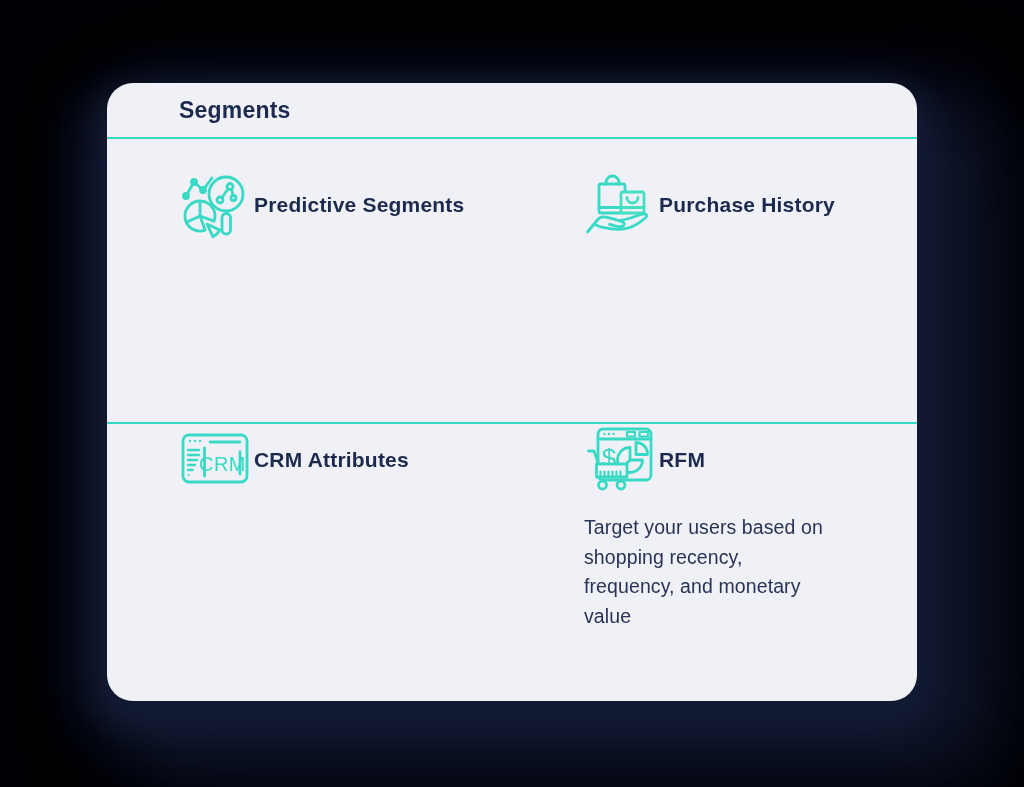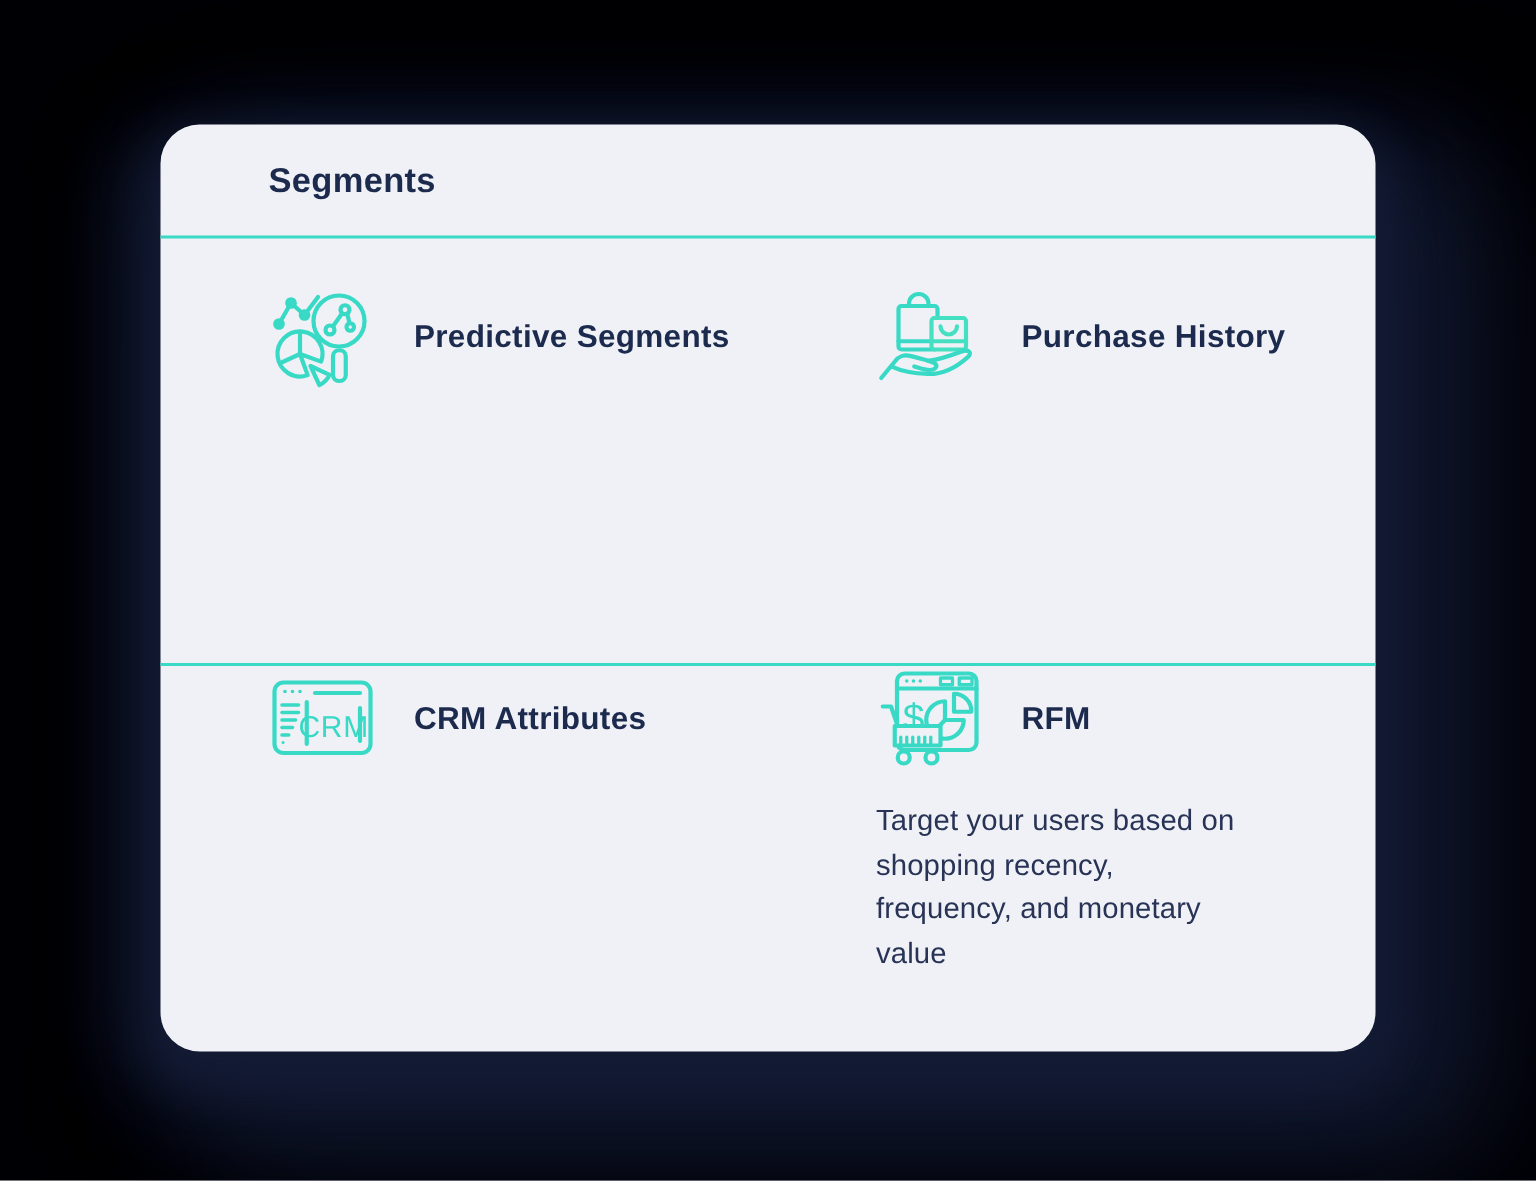--- a/index.html
+++ b/index.html
@@ -21,21 +21,21 @@
     width:810px; height:618px;
     background:var(--card-bg);
     border-radius:26px;
     box-shadow:
       0 14px 30px 6px rgba(20,28,54,0.95),
       30px 28px 65px 26px rgba(19,26,50,0.85),
       -20px 16px 50px 14px rgba(19,26,50,0.70),
       55px 60px 95px 34px rgba(16,23,45,0.55);
   }
   .card-header{
-    height:76px;
+    height:56px;
     display:flex;
     align-items:center;
     padding-left:72px;
     border-bottom:2.5px solid var(--accent);
   }
   .card-title{
     font-size:23px;
     font-weight:700;
     color:var(--heading);
     letter-spacing:0.2px;
@@ -52,21 +52,21 @@
     height:262px;
   }
   .feature-cell{
     padding-left:72px;
   }
   .row-1 .feature-cell{padding-top:30px;}
   .row-2 .feature-cell{}
   .feature-head{
     display:flex;
     align-items:center;
-    gap:25px;
+    gap:3px;
   }
   .icon-box{
     width:72px; height:72px;
     flex:none;
     display:flex;
     align-items:center;
     justify-content:center;
   }
   .icon-box svg{width:72px;height:72px;display:block;}
   .feature-title{

